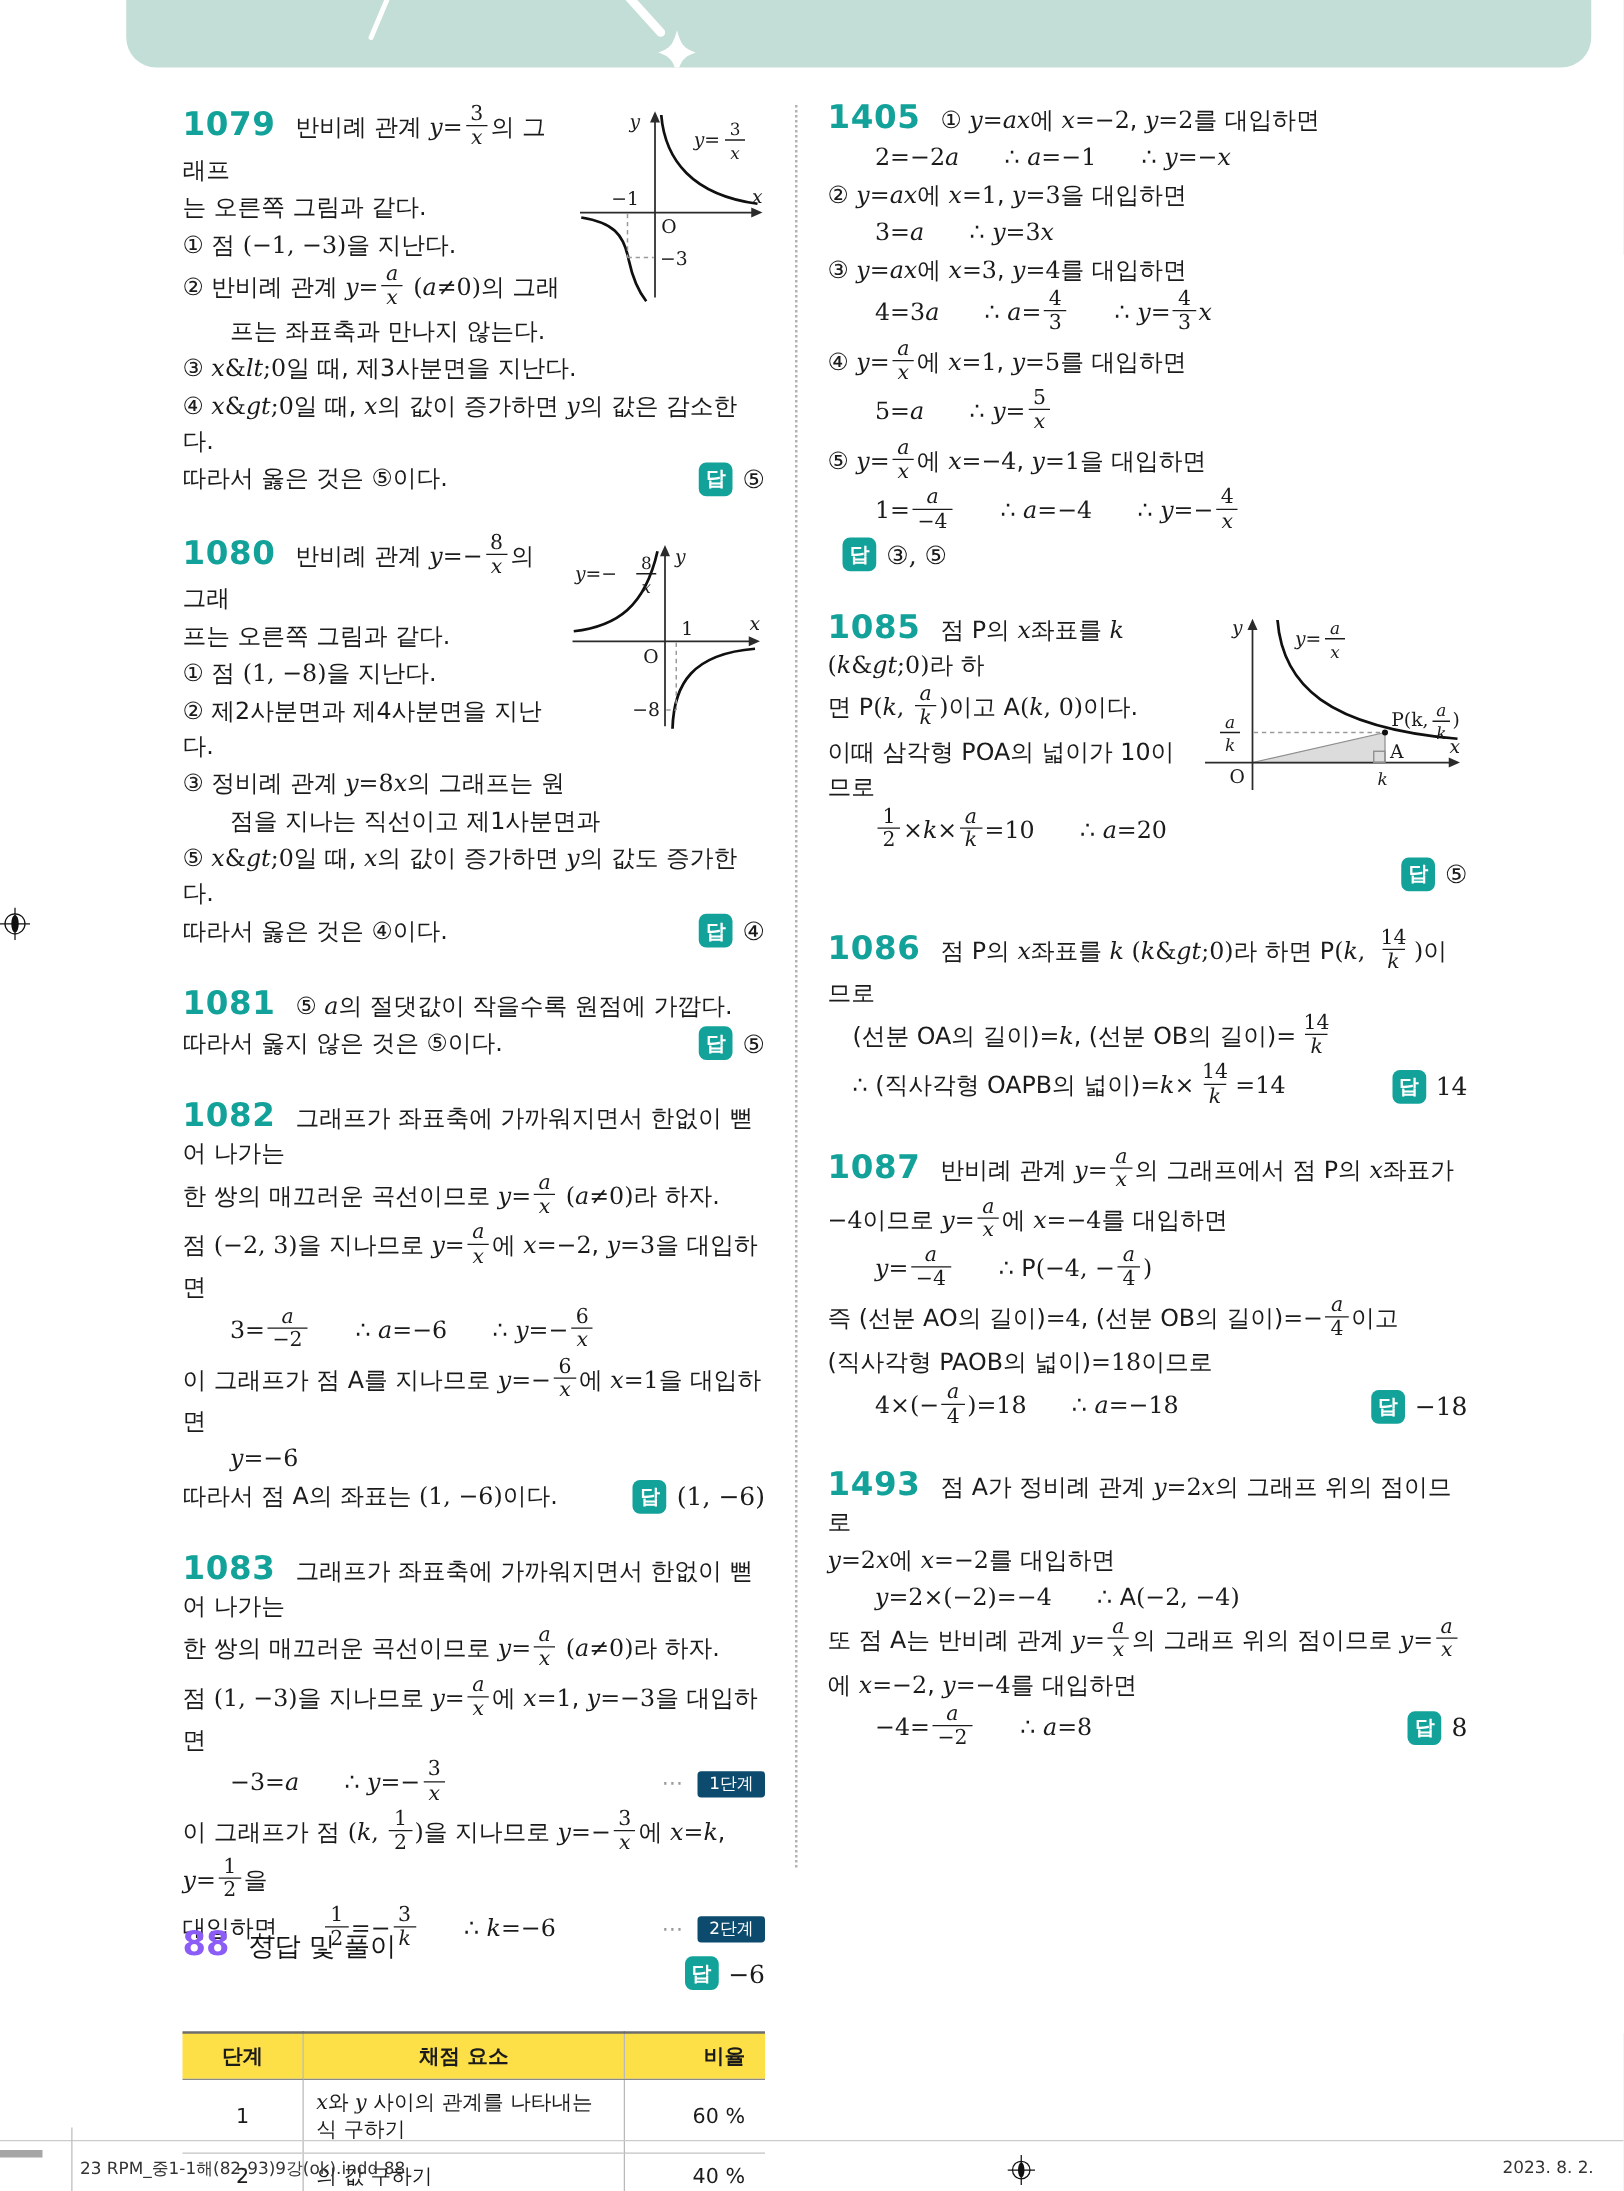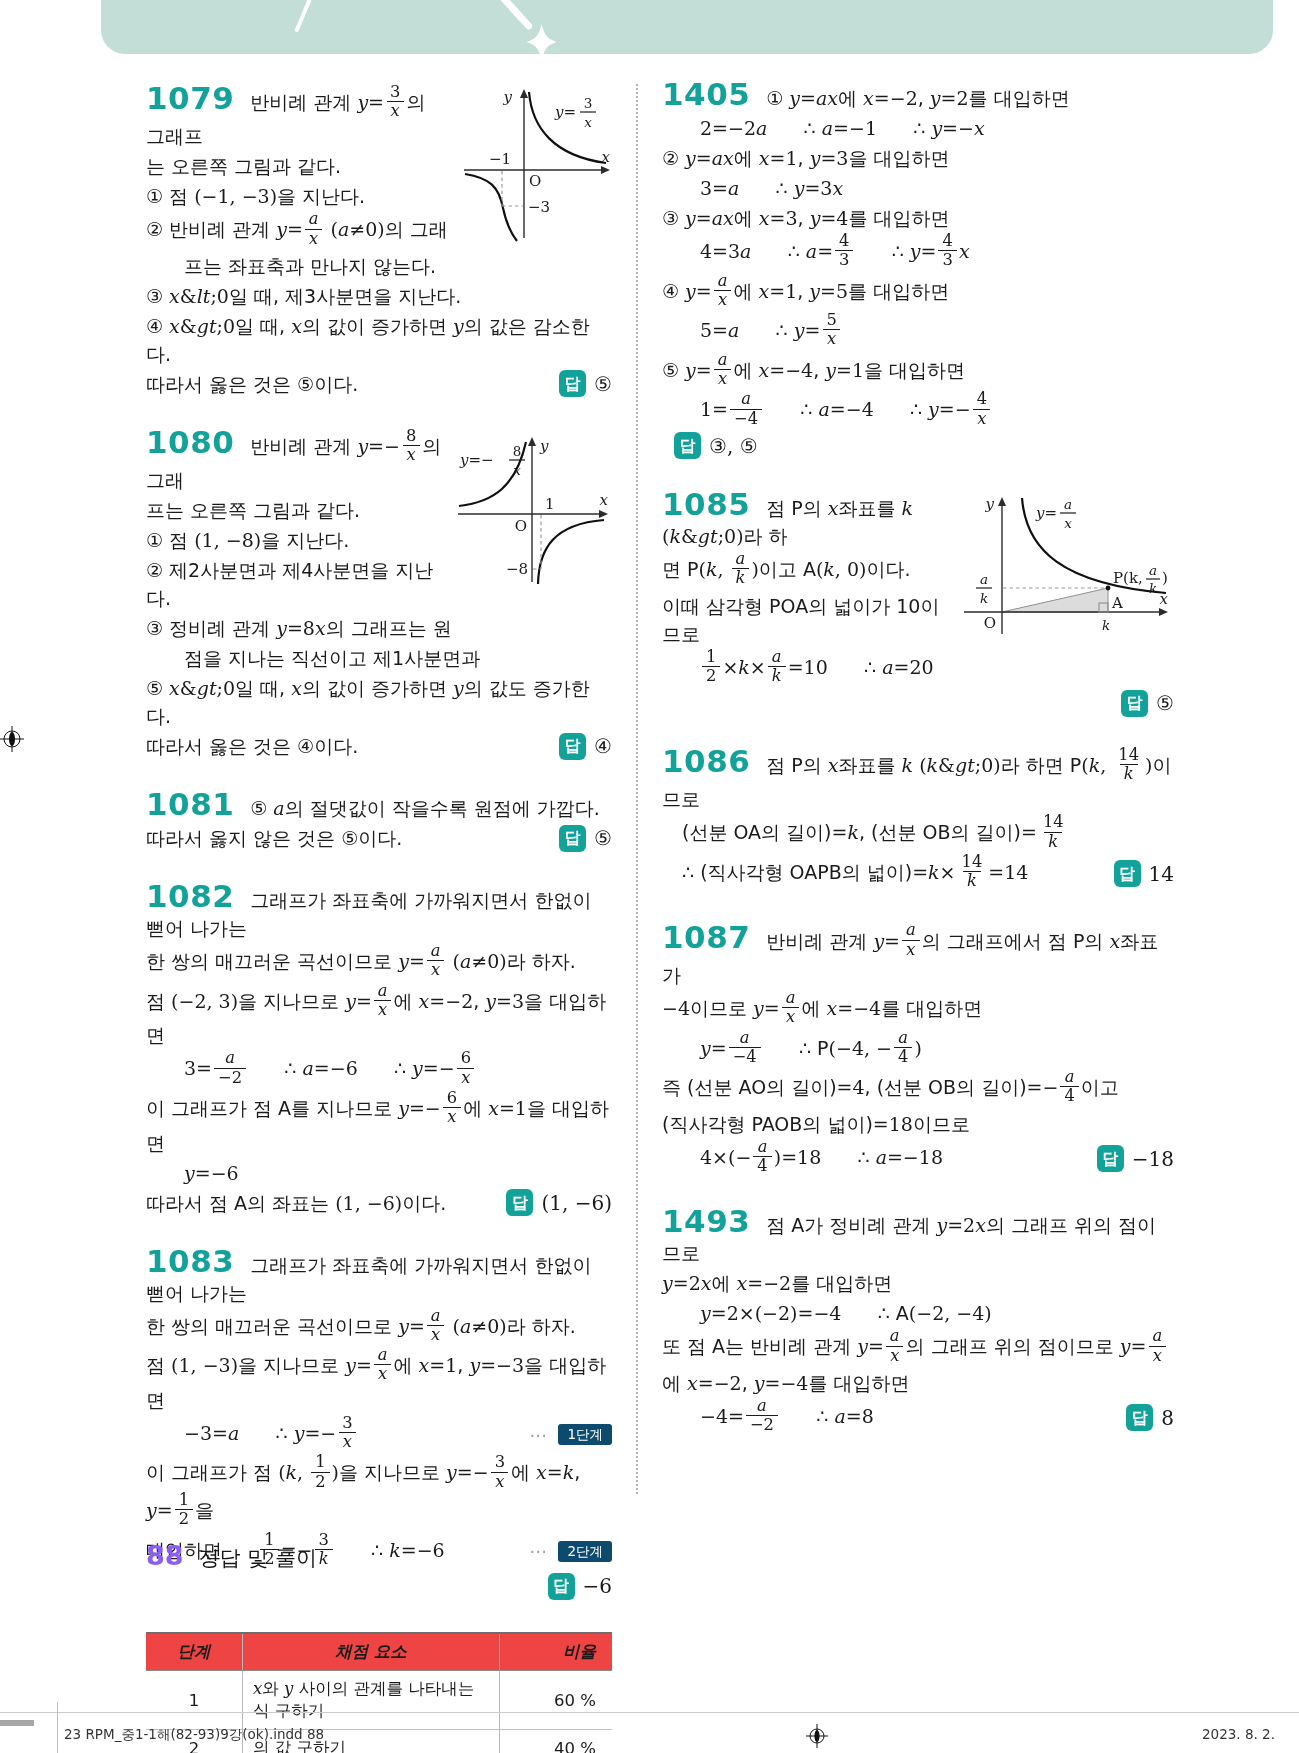--- a/index.html
+++ b/index.html
@@ -12,21 +12,21 @@
   .cols{position:absolute;top:78px;left:146px;width:1028px;display:flex;align-items:flex-start;}
   .colL{width:466px;flex:0 0 466px;}
   .colR{width:512px;flex:0 0 512px;}
   .divider{flex:0 0 0;border-left:2px dotted #b3b3b3;height:1410px;margin:6px 24px 0 24px;}
   
   .prob{margin-bottom:30px;position:relative;}
   .prob.mt{margin-top:6px;}
   .ln{line-height:28px;margin:2px 0;white-space:pre-wrap;}
   .ln.ind{padding-left:38px;}
   .ln.ind2{padding-left:20px;}
-  .num{color:#12a29a;font-weight:bold;font-size:31px;margin-right:16px;letter-spacing:0.5px;display:inline-block;}
+  .num{color:#12a29a;font-weight:bold;font-size:26px;margin-right:16px;letter-spacing:0.5px;display:inline-block;}
   .mm{font-family:"DejaVu Serif","Liberation Serif",serif;}
   .mm i{font-style:italic;}
   .fr{display:inline-flex;flex-direction:column;align-items:center;vertical-align:middle;margin:0 2px;
       font-family:"DejaVu Serif","Liberation Serif",serif;font-size:0.86em;line-height:1.12;position:relative;top:-2px;}
   .fr i{font-style:italic;}
   .fn{display:block;padding:0 4px;}
   .fd{display:block;border-top:1.4px solid #1b1b1b;padding:0 4px;}
   .has-ans{display:flex;align-items:center;}
   .t{flex:1 1 auto;white-space:pre-wrap;}
   .ans{flex:0 0 auto;display:inline-flex;align-items:center;gap:8px;margin-left:12px;}
@@ -46,21 +46,21 @@
   .dsh{stroke:#9a9a9a;stroke-width:1.2;stroke-dasharray:3.5 3;fill:none;}
   .ah{fill:#2b2b2b;}
   .sx{font:italic 15px "DejaVu Serif","Liberation Serif",serif;fill:#1b1b1b;}
   .sr{font:15px "DejaVu Serif","Liberation Serif",serif;fill:#1b1b1b;}
   .sf{font:italic 13.5px "DejaVu Serif","Liberation Serif",serif;fill:#1b1b1b;}
   .sfr{font:13.5px "DejaVu Serif","Liberation Serif",serif;fill:#1b1b1b;}
   .fbar{stroke:#1b1b1b;stroke-width:1.2;}
   
   .gtable{width:466px;border-collapse:collapse;margin-top:32px;font-size:16.5px;
           border-top:2px solid #6d6d6d;border-bottom:2px solid #6d6d6d;}
-  .gtable th{background:#ef4444;font-weight:bold;padding:7px 1px;border-bottom:1.2px solid #8a8a8a;text-align:center;font-style:italic;}
+  .gtable th{background:#fde047;font-weight:bold;padding:7px 1px;border-bottom:1.2px solid #8a8a8a;text-align:center;}
   .gtable td{padding:7px 10px;}
   .gtable tbody tr + tr td{border-top:1px solid #c2c2c2;}
   .gtable th + th, .gtable td + td{border-left:1px solid #b9b9b9;}
   .gtable .c{text-align:center;width:76px;}
   .gtable .r{text-align:right;width:86px;padding-right:16px;}
   
   .pgfoot{position:absolute;left:146px;top:1540px;display:flex;align-items:baseline;gap:15px;}
   .pgnum{font-size:27px;font-weight:bold;color:#8b5cf6;}
   .pglabel{font-size:21px;color:#151515;}
   

